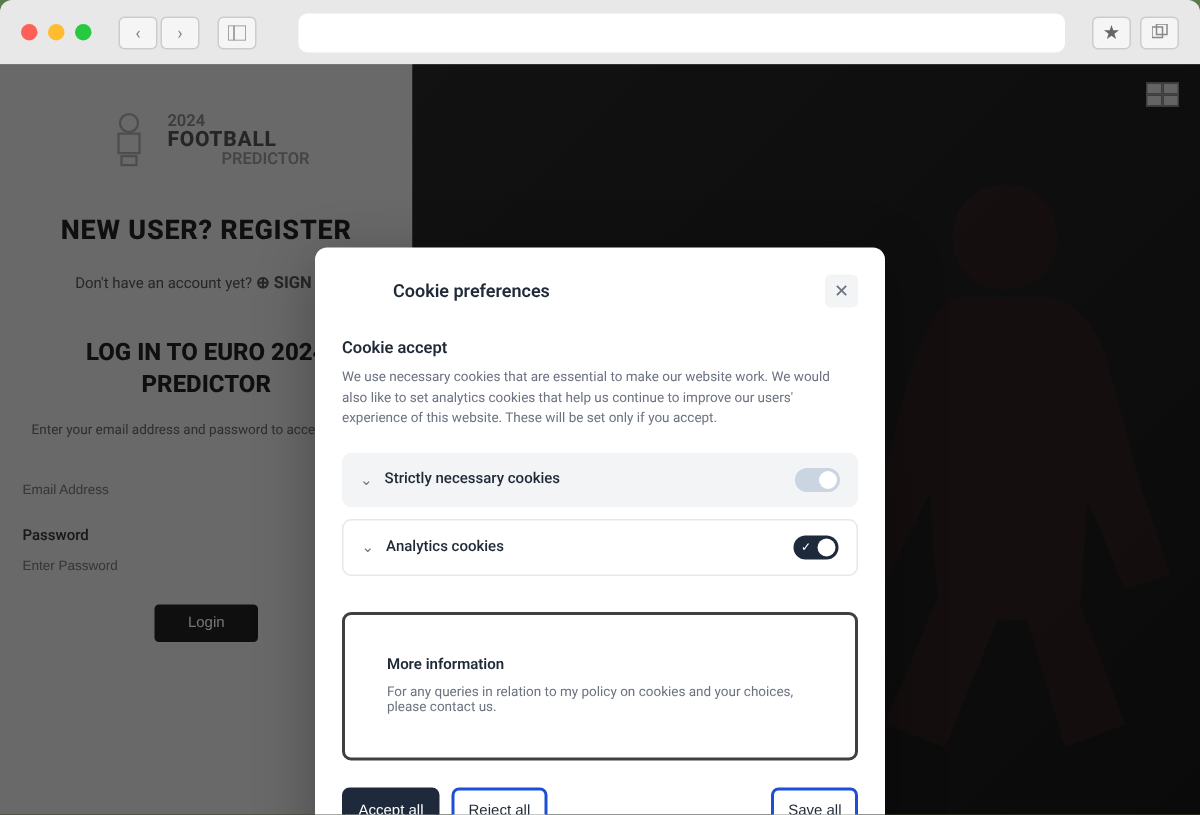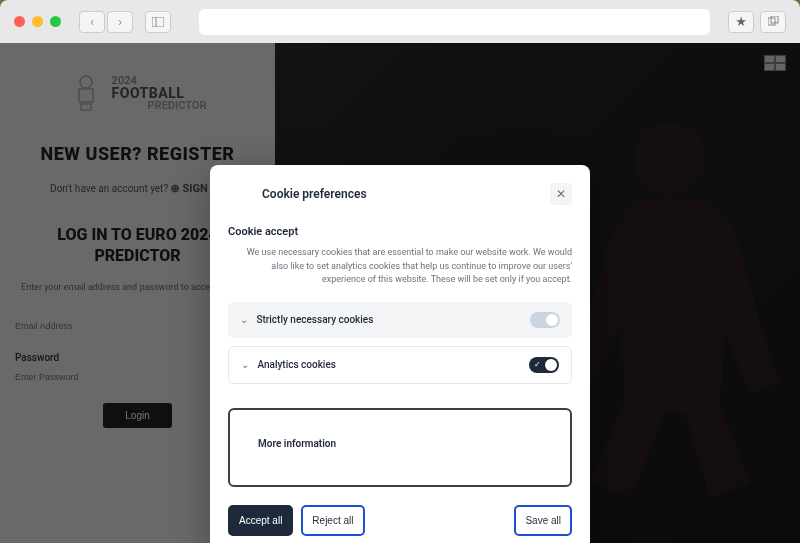--- a/index.html
+++ b/index.html
@@ -196,21 +196,21 @@
       background: #f3f4f6;
       border-radius: 4px;
       display: flex;
       align-items: center;
       justify-content: center;
       color: #6b7280;
       font-size: 12px;
       cursor: pointer;
     }
     .section-title { font-size: 11px; font-weight: 600; color: #1f2937; margin-bottom: 8px; }
-    .section-text { font-size: 9px; color: #6b7280; line-height: 1.5; margin-bottom: 15px; text-align: right; }
+    .section-text { font-size: 9px; color: #6b7280; line-height: 1.5; margin-bottom: 15px; }
     .cookie-row {
       background: #f3f4f6;
       border-radius: 6px;
       padding: 10px 12px;
       display: flex;
       align-items: center;
       justify-content: space-between;
       margin-bottom: 8px;
     }
     .cookie-row.white { background: white; border: 1px solid #e5e7eb; }
@@ -357,20 +357,21 @@
       <span class="chevron">⌄</span>
       <span class="cookie-label">Analytics cookies</span>
     </div>
     <div class="toggle toggle-on">
       <span class="toggle-check">✓</span>
       <div class="toggle-knob"></div>
     </div>
   </div>
   <div class="info-box">
     <div class="info-title">More information</div>
+    <div class="info-text">For any queries in relation to my policy on cookies and your choices, please contact us.</div>
   </div>
   <div class="modal-footer">
     <div class="footer-left">
       <button class="btn btn-primary">Accept all</button>
       <button class="btn">Reject all</button>
     </div>
     <button class="btn">Save all</button>
   </div>
 </div>
 

